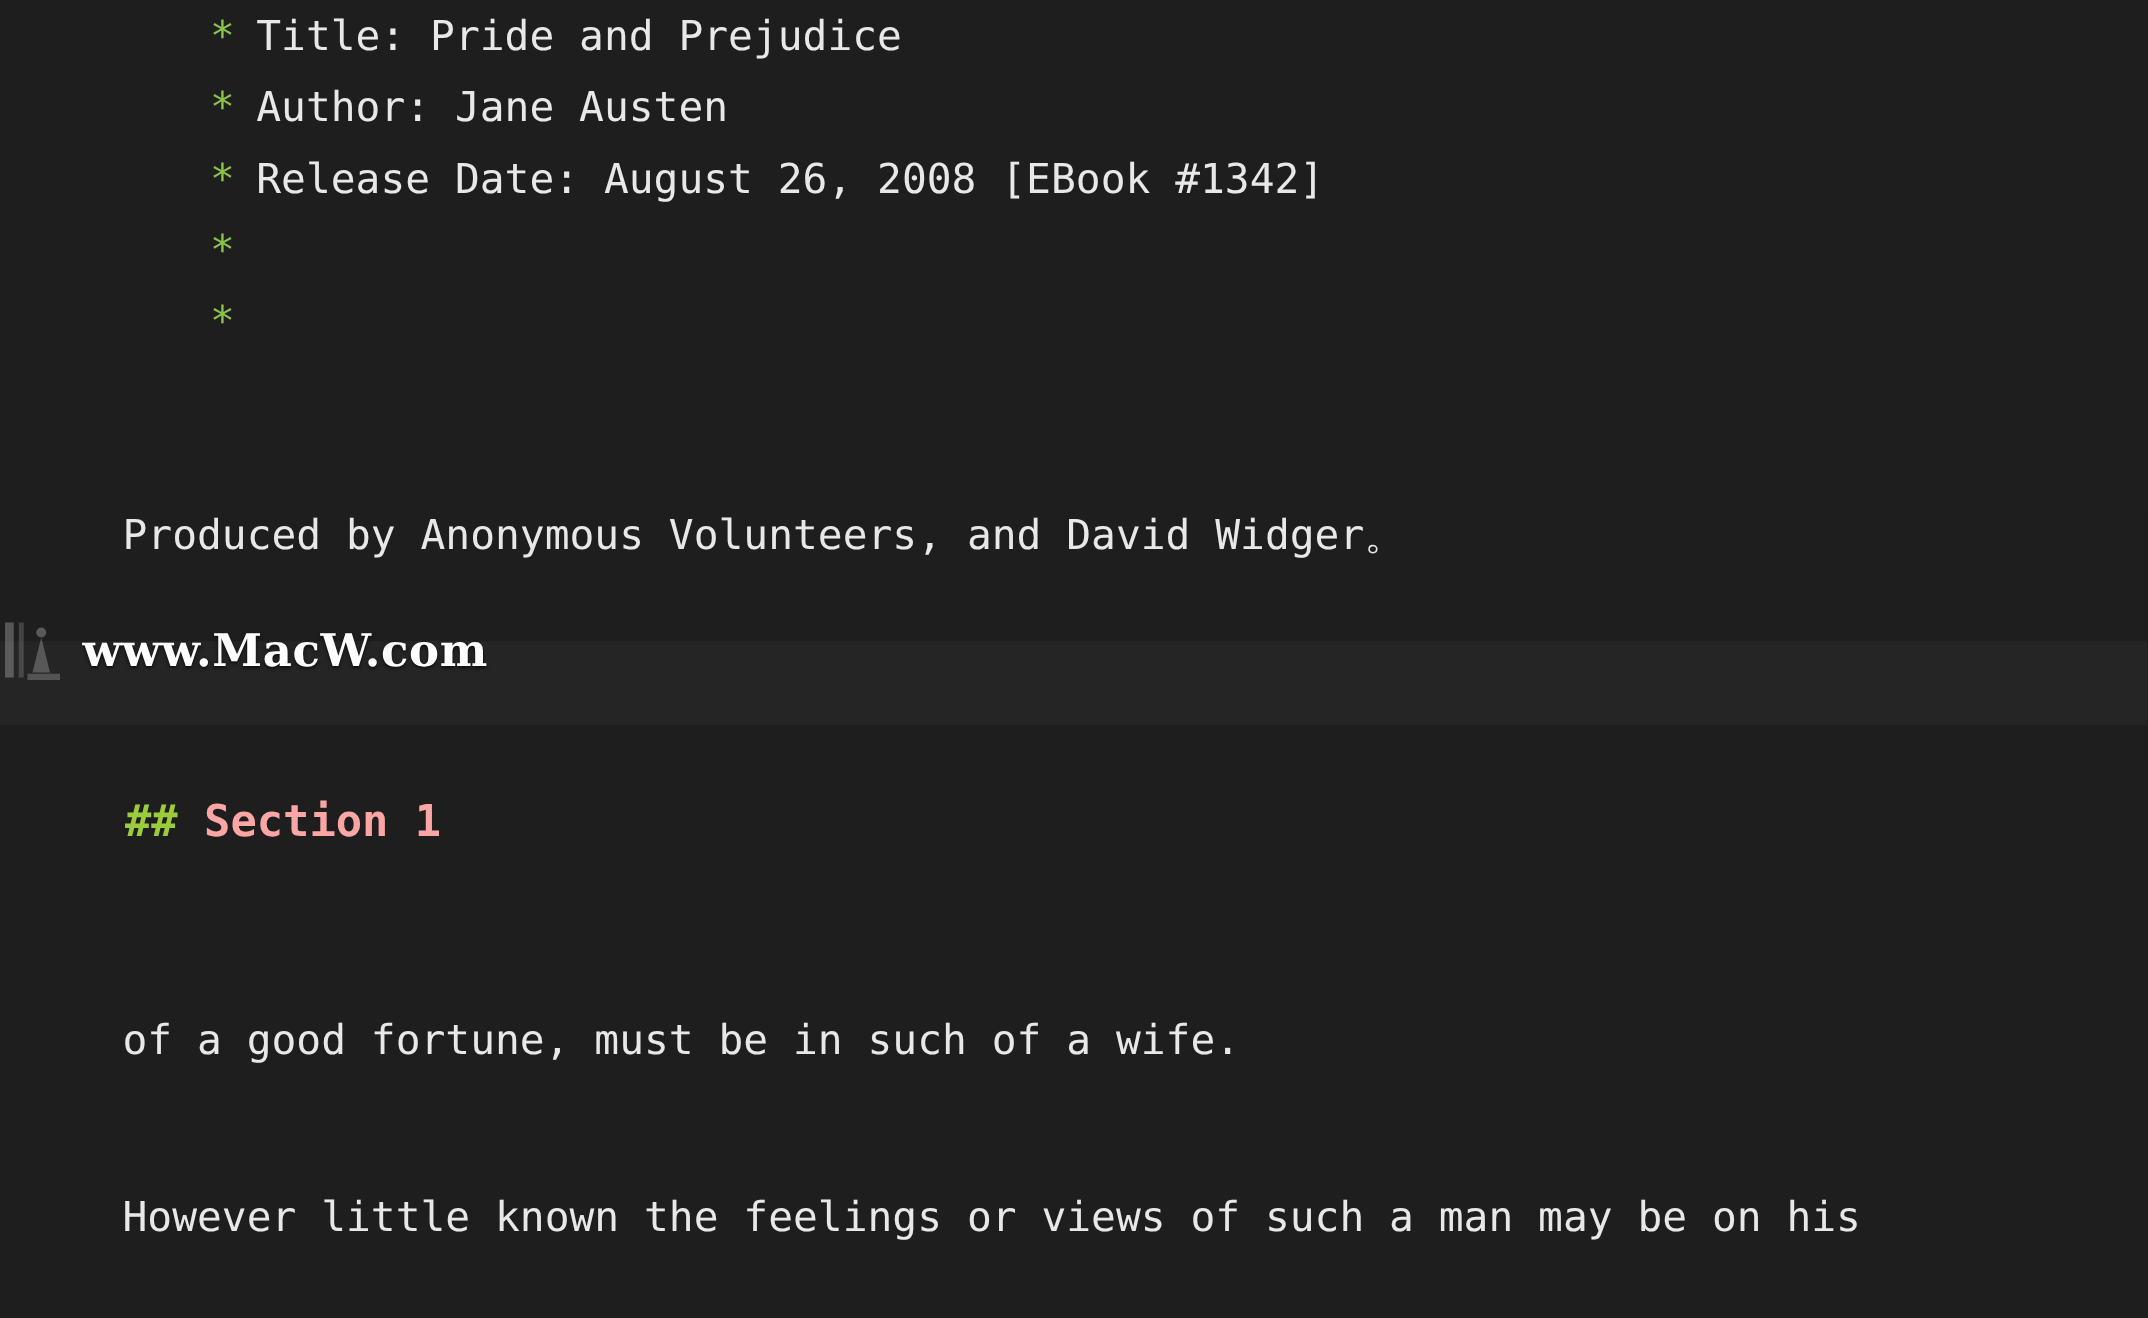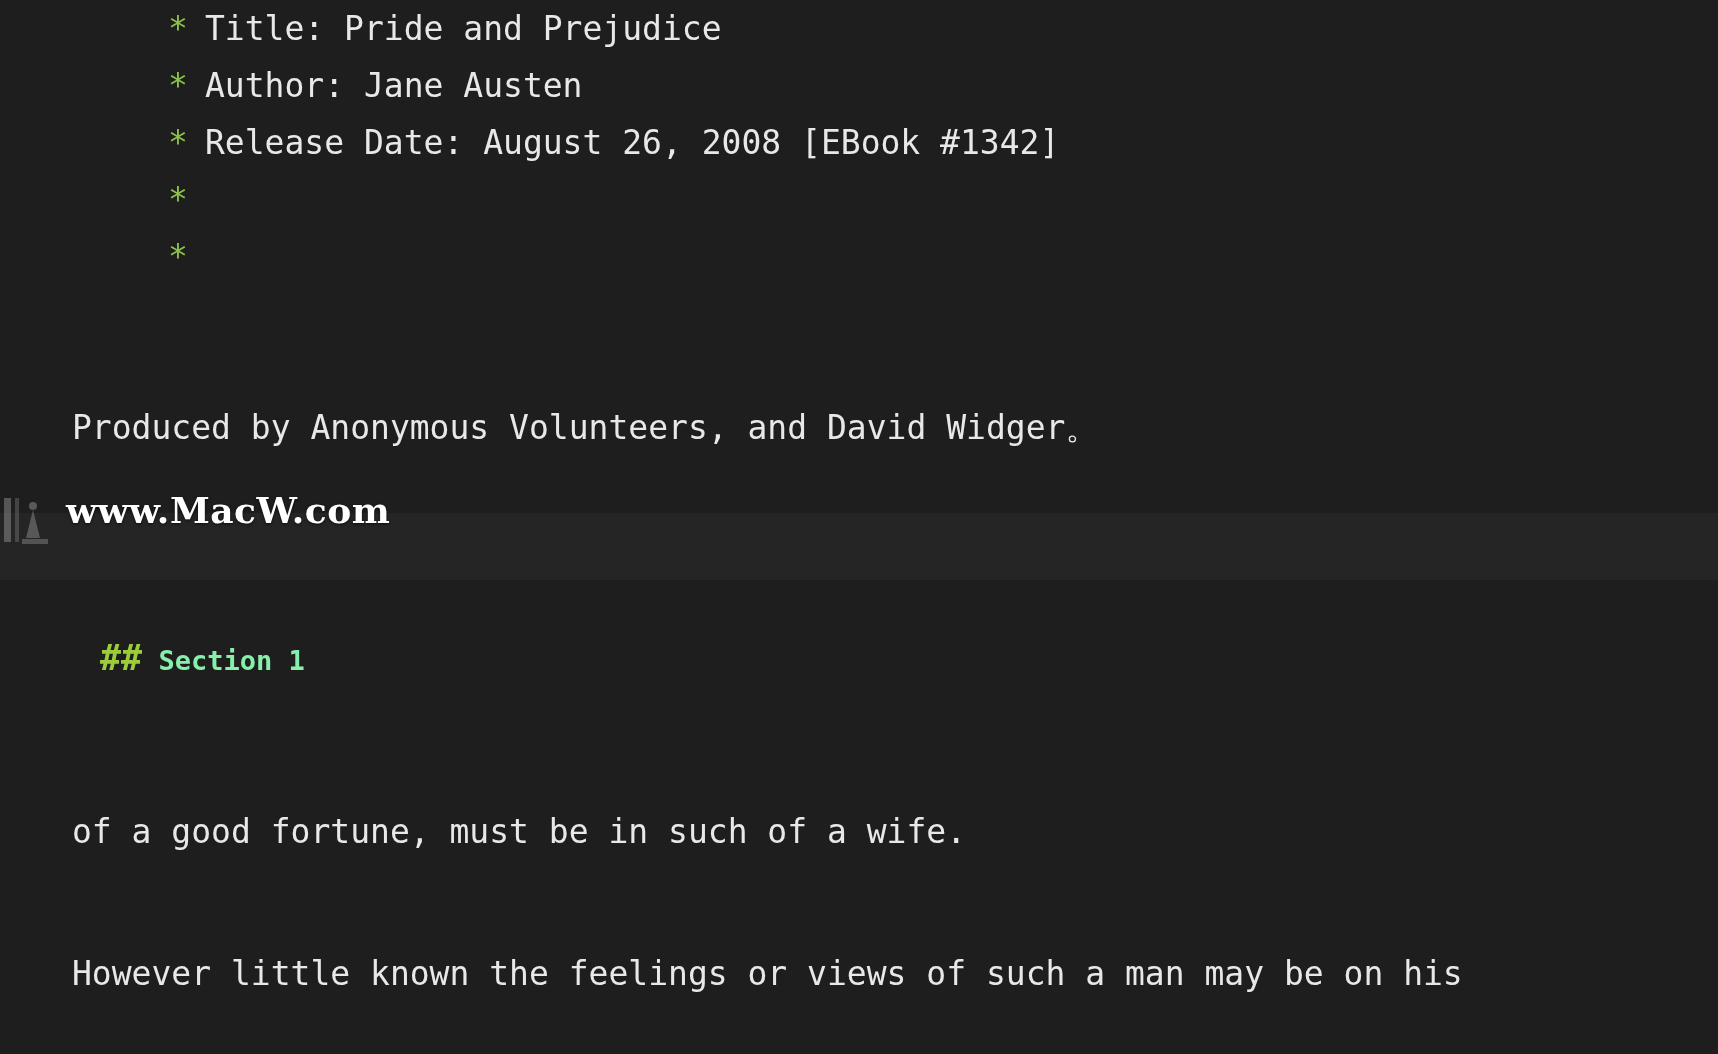--- a/index.html
+++ b/index.html
@@ -60,21 +60,21 @@
   .bullet-text {
     color: #e8e8e8;
     font-size: 33px;
     line-height: 57px;
     white-space: pre;
     text-align: right;
   }
 
   
   .para-row {
-    padding-left: 72px;
+    padding-left: 98px;
     height: 57px;
     display: flex;
     align-items: baseline;
   }
   .para-row .line { display: block; }
 
   .spacer-row { height: 57px; }
   .spacer-row-half { height: 28px; }
 
   
@@ -111,33 +111,34 @@
     align-items: baseline;
   }
   .heading-hash {
     color: #9ccc3c;
     font-weight: bold;
     font-size: 35px;
     line-height: 62px;
     white-space: pre;
   }
   .heading-text {
-    color: #86efac;
-    font-weight: bold;
-    font-size: 27px;
+    color: #fca5a5;
+    font-weight: bold;
+    font-size: 35px;
     line-height: 62px;
     white-space: pre;
   }
 
   
   .watermark {
     position: absolute;
     left: 0px;
     top: 492px;
     display: flex;
+    align-items: center;
     pointer-events: none;
     z-index: 20;
   }
   .watermark-logo {
     width: 62px;
     height: 58px;
     position: relative;
     opacity: 0.30;
     margin-right: 4px;
   }

